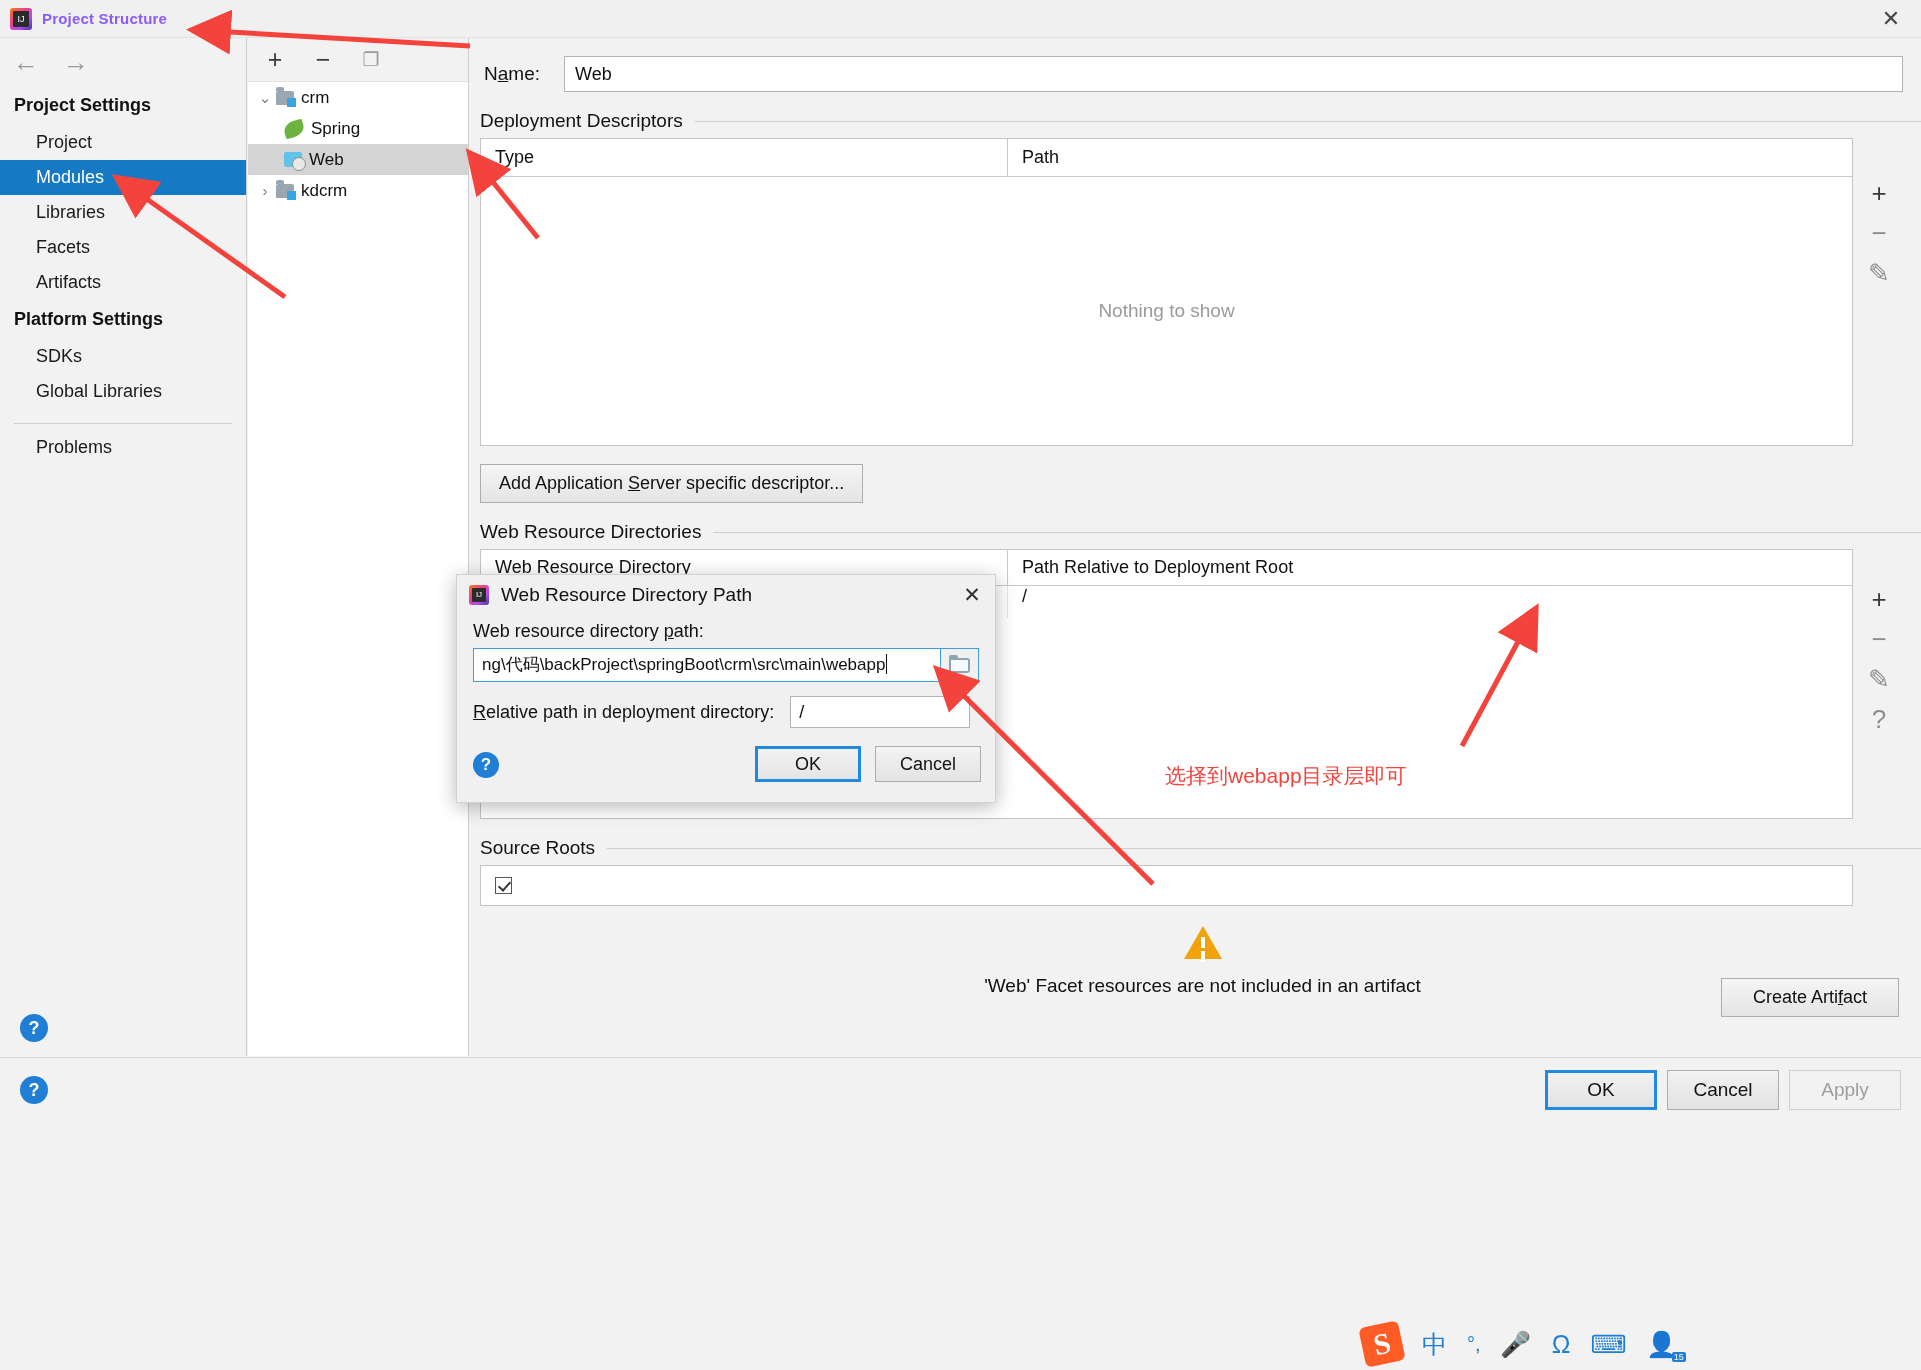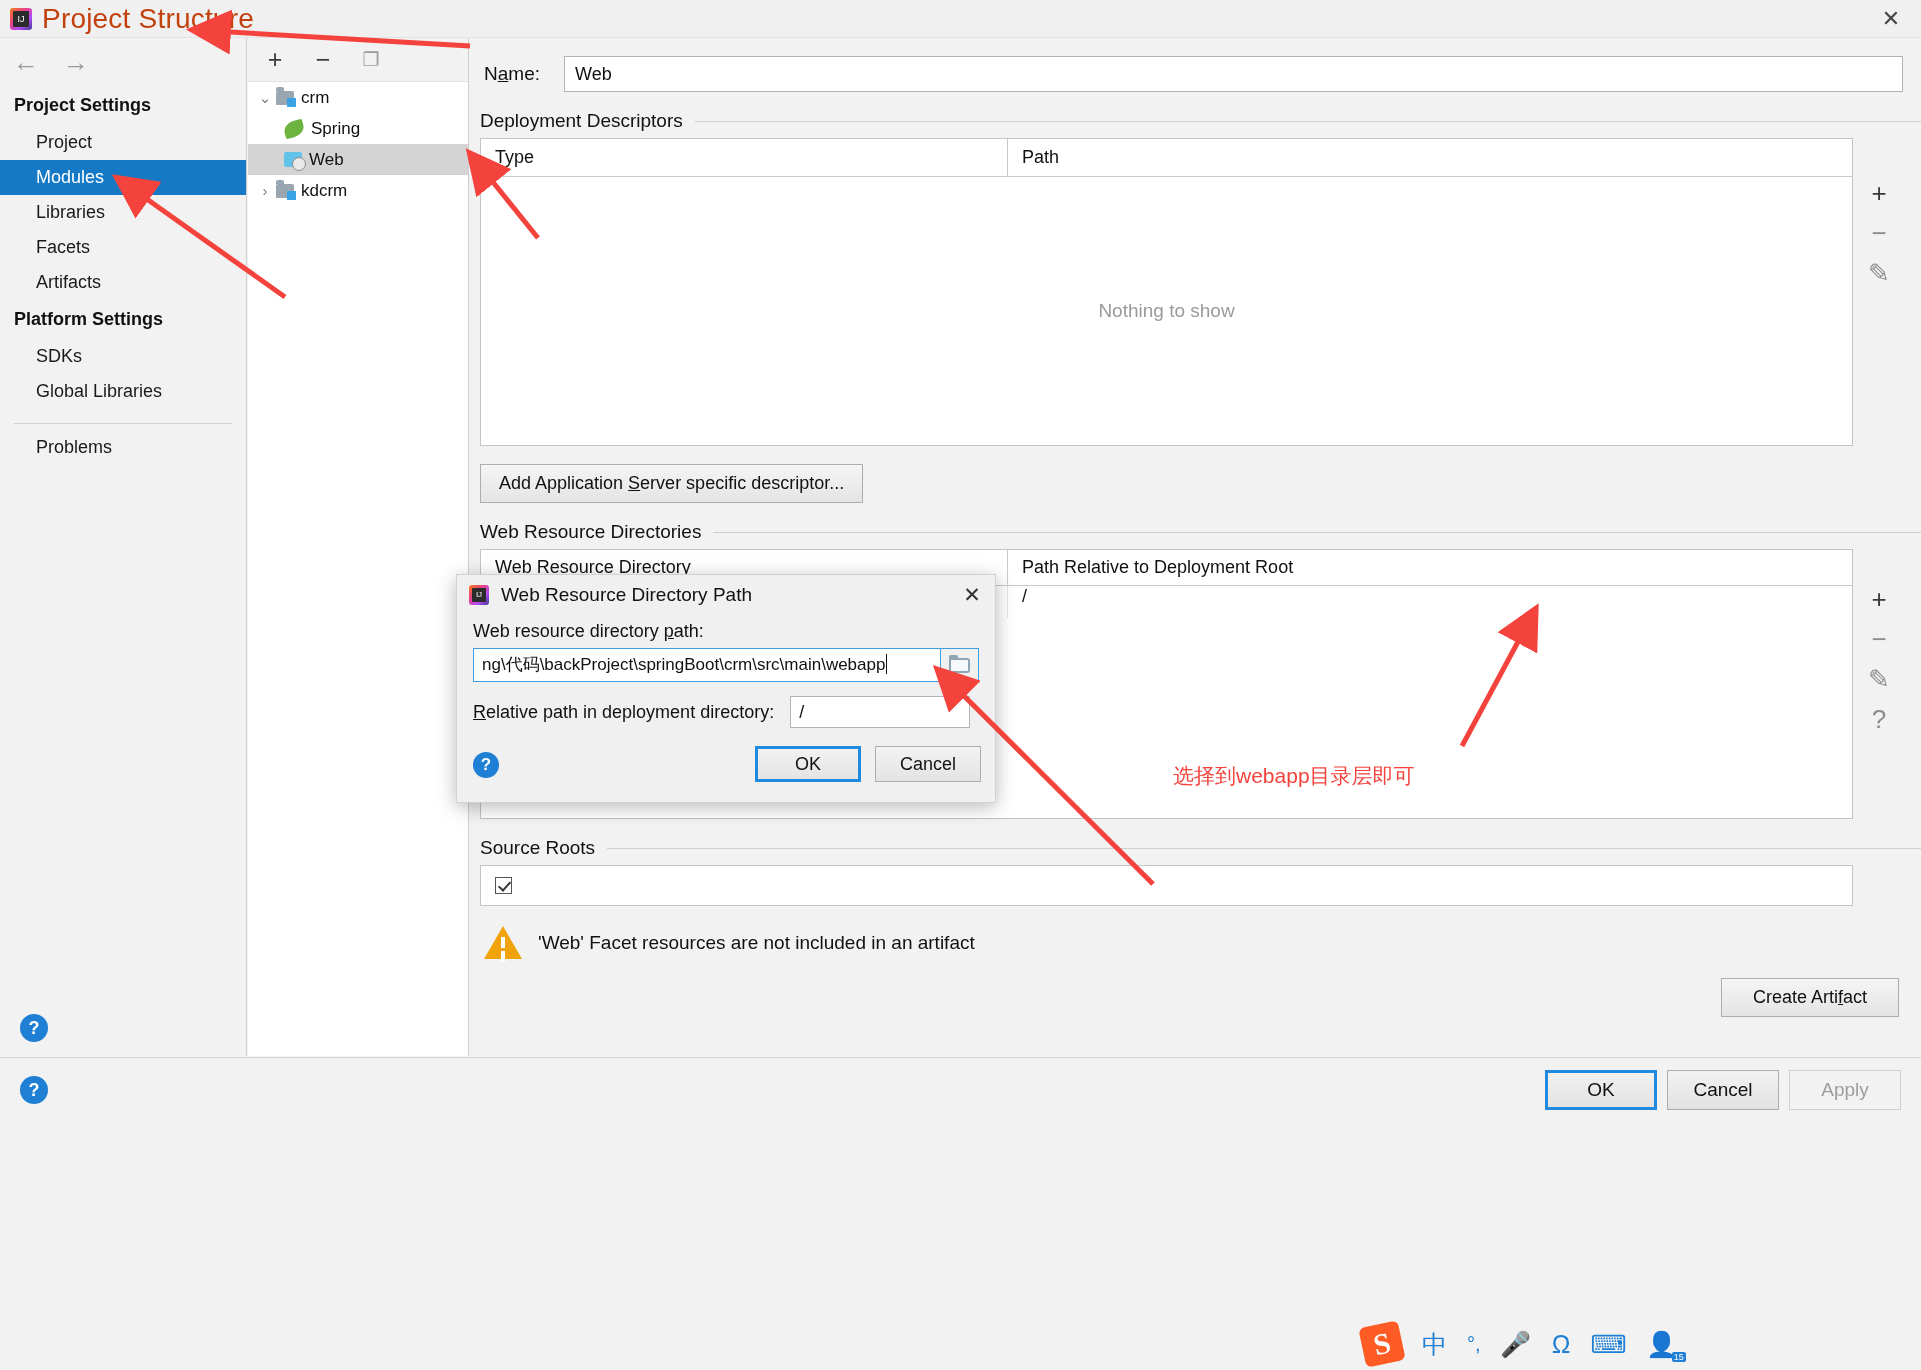--- a/index.html
+++ b/index.html
@@ -30,21 +30,21 @@
     position: relative;
     display: inline-block;
   }
   .ij-logo:after {
     content: "IJ";
     position: absolute; left: 3px; top: 3px; right: 3px; bottom: 3px;
     background: #2b2b2b; color: #fff; font-size: 9px; line-height: 16px;
     text-align: center; border-radius: 1px; font-family: "Liberation Sans", sans-serif;
   }
   .title-text {
-    font-size: 28px; color: #c2410c; letter-spacing: .2px;
+    font-size: 15px; color: #8b5cf6; letter-spacing: .2px; font-weight: bold;
   }
   .win-close {
     position: absolute; right: 0; top: 0; width: 60px; height: 38px;
     display: flex; align-items: center; justify-content: center;
     font-size: 22px; color: #444; cursor: default;
   }
 
   
   .sidebar {
     position: absolute; left: 0; top: 38px; width: 247px; height: 1018px;
@@ -204,20 +204,21 @@
   }
   .cbx:after {
     content: ""; position: absolute; left: 5px; top: 1px;
     width: 5px; height: 10px; border: solid #333; border-width: 0 2px 2px 0;
     transform: rotate(42deg);
   }
 
   .warn-row {
     display: flex; align-items: center; gap: 16px;
     padding: 20px 0 0 14px;
+    flex-direction: column;
   }
   .warn-tri {
     width: 0; height: 0; border-left: 19px solid transparent; border-right: 19px solid transparent;
     border-bottom: 33px solid #f0a30a; position: relative;
   }
   .warn-tri:after {
     content: ""; position: absolute; left: -2px; top: 11px; width: 4px; height: 11px;
     background: #fff; box-shadow: 0 14px 0 0 #fff;
   }
   .warn-text { font-size: 19px; color: #111; }
@@ -522,21 +523,21 @@
 
     <line x1="285" y1="297" x2="120" y2="180" stroke="#f4433c" stroke-width="5" marker-end="url(#ah)"></line>
 
     <line x1="538" y1="238" x2="472" y2="156" stroke="#f4433c" stroke-width="5" marker-end="url(#ah)"></line>
 
     <line x1="1153" y1="884" x2="940" y2="672" stroke="#f4433c" stroke-width="5" marker-end="url(#ah)"></line>
 
     <line x1="1462" y1="746" x2="1534" y2="612" stroke="#f4433c" stroke-width="5" marker-end="url(#ah)"></line>
   </svg>
 
-  <div class="anno-text" style="left:1165px; top:762px;margin-left:8px;">选择到webapp目录层即可</div>
+  <div class="anno-text" style="left:1165px; top:762px;">选择到webapp目录层即可</div>
 
   <div class="ime">
     <span class="sogou-s">S</span>
     <span class="ime-ic">中</span>
     <span class="ime-ic small">°,</span>
     <span class="ime-ic">🎤</span>
     <span class="ime-ic">Ω</span>
     <span class="ime-ic">⌨</span>
     <span class="ime-ic ime-badge"><span>👤</span><small>15</small></span>
   </div>

